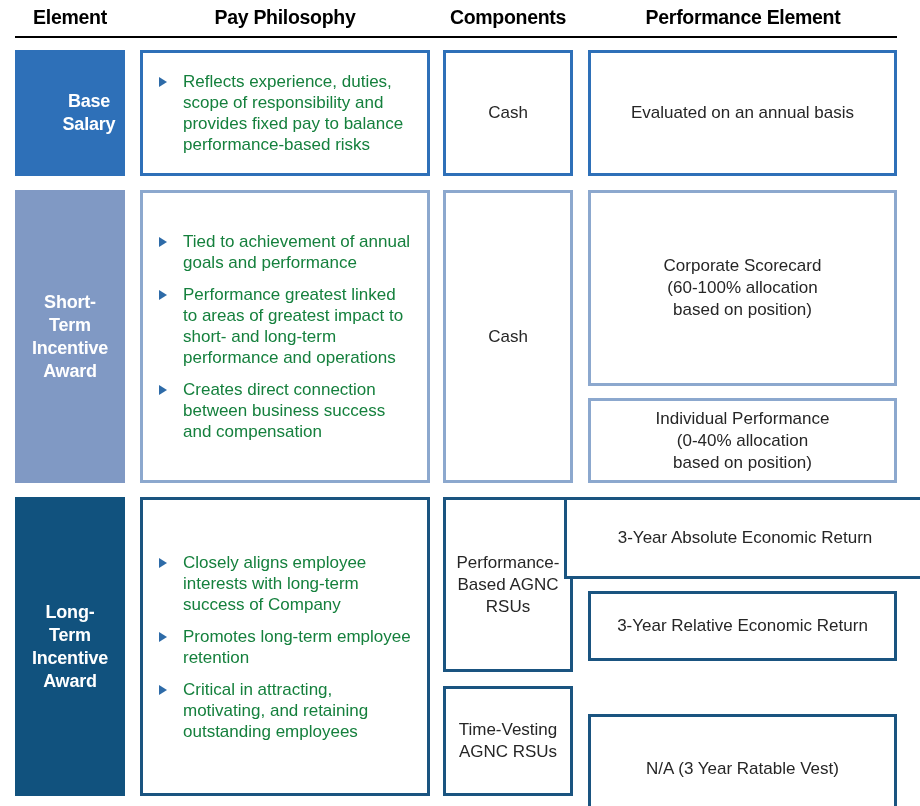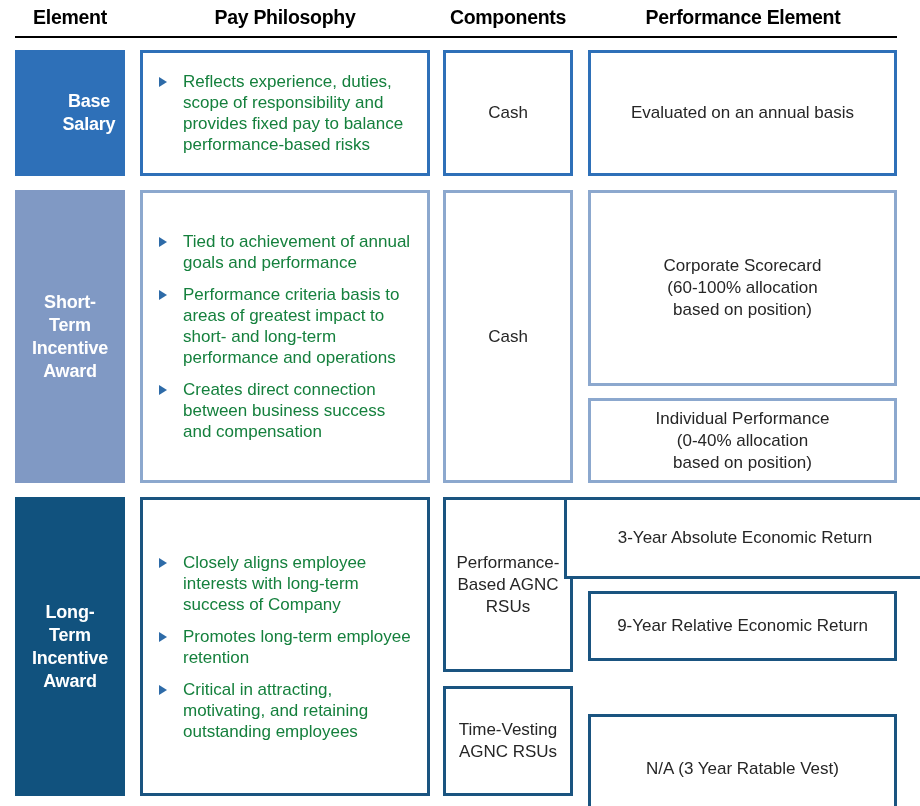--- a/index.html
+++ b/index.html
@@ -160,21 +160,21 @@
 Award</div>
 
   <div class="bullet-box r2-border" style="left:140px; top:190px; width:290px; height:293px;">
     <div class="bullet-list">
       <div class="bullet-item">
         <span class="bullet-marker"></span>
         <span class="bullet-text">Tied to achievement of annual goals and performance</span>
       </div>
       <div class="bullet-item">
         <span class="bullet-marker"></span>
-        <span class="bullet-text">Performance criteria basis to areas of greatest impact to short- and long-term performance and operations</span>
+        <span class="bullet-text">Performance greatest linked to areas of greatest impact to short- and long-term performance and operations</span>
       </div>
       <div class="bullet-item">
         <span class="bullet-marker"></span>
         <span class="bullet-text">Creates direct connection between business success and compensation</span>
       </div>
     </div>
   </div>
 
   <div class="box r2-border cell-text" style="left:443px; top:190px; width:130px; height:293px;">Cash</div>
 
@@ -210,17 +210,17 @@
 
   <div class="box r3-border cell-text" style="left:443px; top:497px; width:130px; height:175px;">Performance-
 Based AGNC
 RSUs</div>
 
   <div class="box r3-border cell-text" style="left:443px; top:686px; width:130px; height:110px;">Time-Vesting
 AGNC RSUs</div>
 
   <div class="box r3-border cell-text" style="left:564px; top:497px; width:362px; height:82px;">3-Year Absolute Economic Return</div>
 
-  <div class="box r3-border cell-text" style="left:588px; top:591px; width:309px; height:70px;">9-Year Relative Economic Return</div>
+  <div class="box r3-border cell-text" style="left:588px; top:591px; width:309px; height:70px;">3-Year Relative Economic Return</div>
 
   <div class="box r3-border cell-text" style="left:588px; top:686px; width:309px; height:110px;margin-top:28px;">N/A (3 Year Ratable Vest)</div>
 
 </div>
 
 </body></html>

